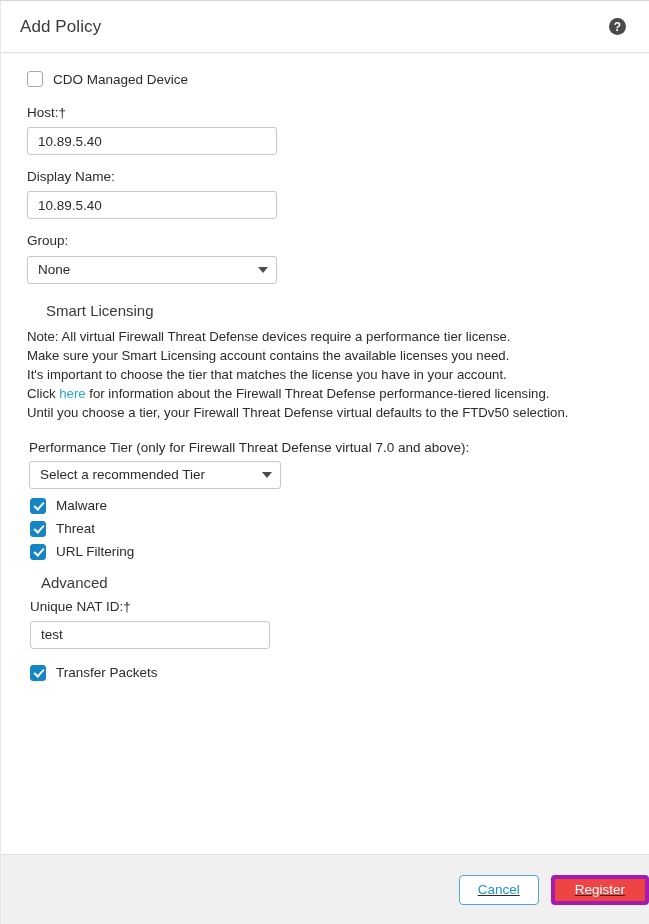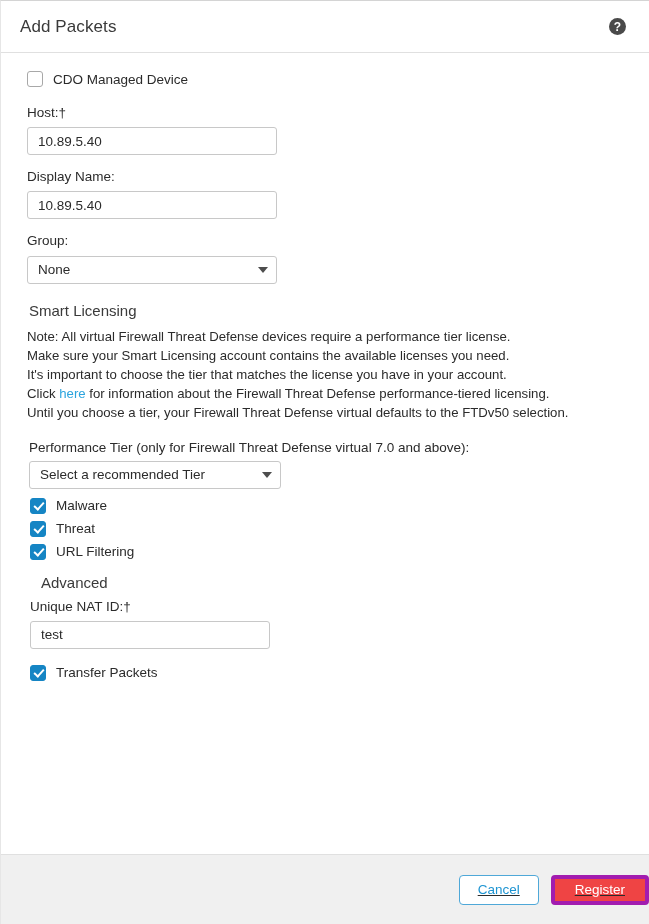--- a/index.html
+++ b/index.html
@@ -165,21 +165,21 @@
   }
   .cblabel {
     font-size: 13.5px;
     color: #2b2b2b;
   }
 
   
   .section-title {
     font-size: 15px;
     color: #3a3a3a;
-    margin: 18px 0 8px 2px;
+    margin: 18px 0 8px 19px;
   }
   .note-line {
     font-size: 13.2px;
     color: #2b2b2b;
     line-height: 19px;
     white-space: nowrap;
   }
   .link {
     color: #2ba4de;
     cursor: pointer;
@@ -238,21 +238,21 @@
     color: #ffffff;
     padding: 0 20px;
   }
 </style>
 </head>
 <body>
 
 <div class="dialog">
 
   <div class="dialog-header">
-    <div class="dialog-title">Add Packets</div>
+    <div class="dialog-title">Add Policy</div>
     <div class="help-icon">?</div>
   </div>
 
   <div class="dialog-body">
 
     <div class="cbrow" style="margin-bottom:18px;">
       <span class="cbox"></span>
       <span class="cblabel">CDO Managed Device</span>
     </div>
 

